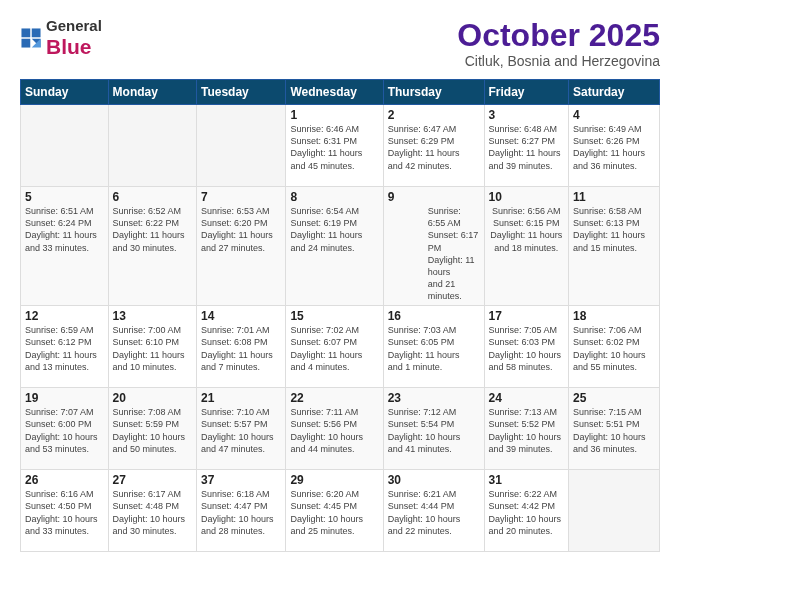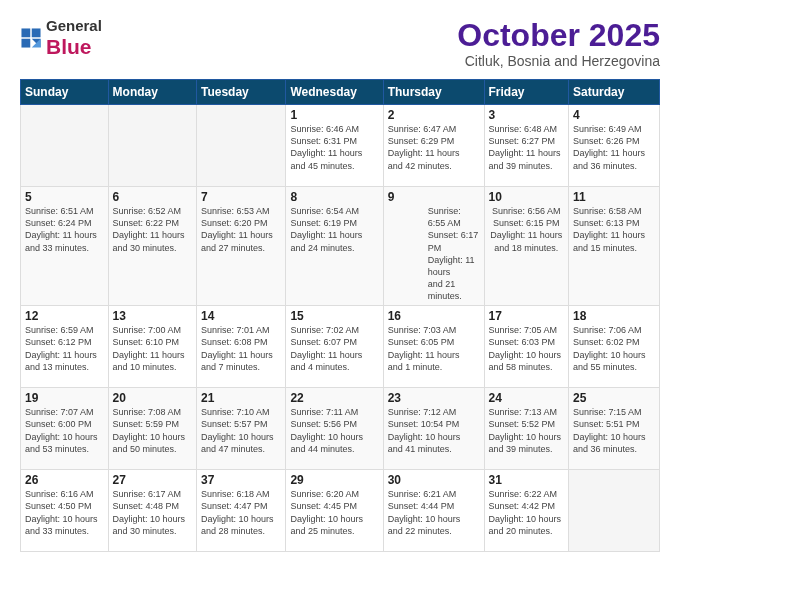--- a/index.html
+++ b/index.html
@@ -295,21 +295,21 @@
           <td>
             <span class="day-number">22</span>
             <div class="day-info" style="white-space: pre-line;">Sunrise: 7:11 AM
 Sunset: 5:56 PM
 Daylight: 10 hours
 and 44 minutes.</div>
           </td>
           <td>
             <span class="day-number">23</span>
             <div class="day-info" style="white-space: pre-line;">Sunrise: 7:12 AM
-Sunset: 10:54 PM
+Sunset: 5:54 PM
 Daylight: 10 hours
 and 41 minutes.</div>
           </td>
           <td>
             <span class="day-number">24</span>
             <div class="day-info" style="white-space: pre-line;">Sunrise: 7:13 AM
 Sunset: 5:52 PM
 Daylight: 10 hours
 and 39 minutes.</div>
           </td>

